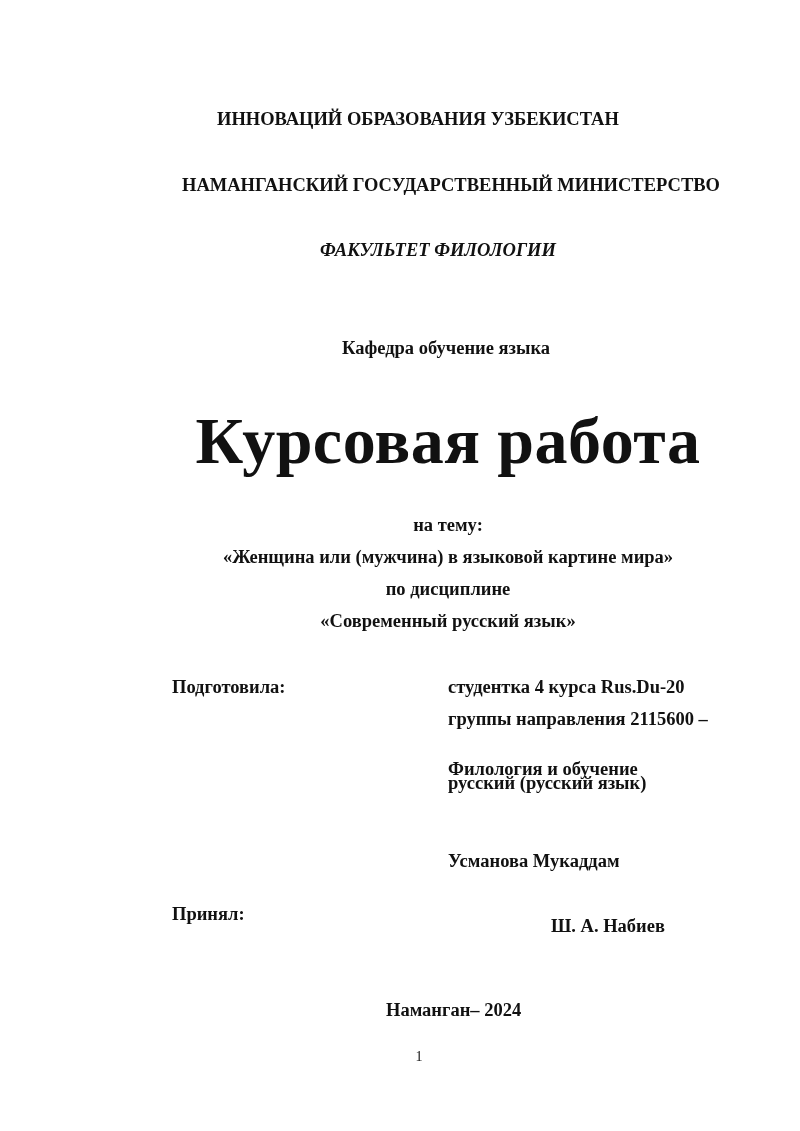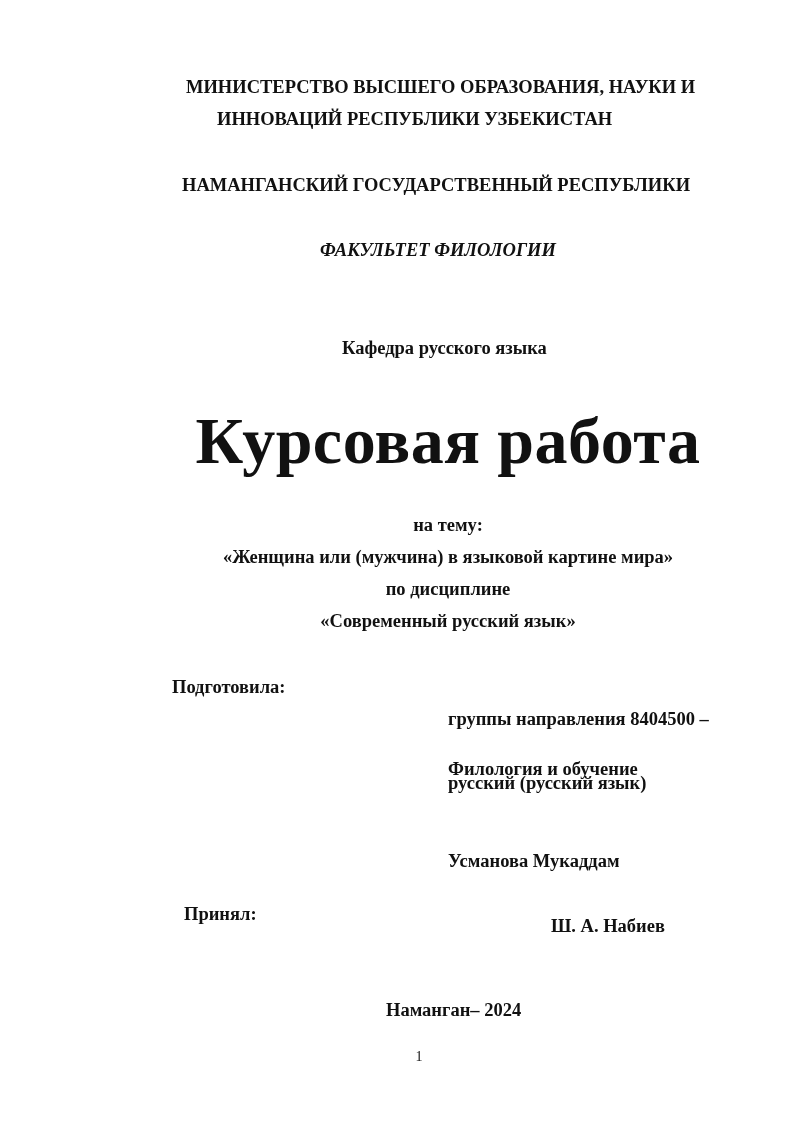--- a/index.html
+++ b/index.html
@@ -53,42 +53,42 @@
       font-size: 14px;
       font-weight: normal;
       line-height: 1;
     }
   </style>
 </head>
 <body>
 
 <div class="page">
 
-  <div class="line" style="left:186px; top:78px;">МИНИСТЕРСТВО ВЫСШЕГО ОБРАЗОВАНИЯ, НАУКИ И</div>
-  <div class="line" style="left:217px; top:110px;">ИННОВАЦИЙ РЕСПУБЛИКИ УЗБЕКИСТАН</div>
+  <div class="line" style="left:217px; top:110px;">ИННОВАЦИЙ ОБРАЗОВАНИЯ УЗБЕКИСТАН</div>
 
-  <div class="line" style="left:182px; top:176px;">НАМАНГАНСКИЙ ГОСУДАРСТВЕННЫЙ РЕСПУБЛИКИ</div>
+  <div class="line" style="left:182px; top:176px;">НАМАНГАНСКИЙ ГОСУДАРСТВЕННЫЙ МИНИСТЕРСТВО</div>
 
   <div class="line" style="left:320px; top:241px;font-style:italic;">ФАКУЛЬТЕТ ФИЛОЛОГИИ</div>
 
-  <div class="line" style="left:342px; top:339px;">Кафедра русского языка</div>
+  <div class="line" style="left:342px; top:339px;">Кафедра обучение языка</div>
 
   <div class="title" style="top:408px;">Курсовая работа</div>
 
   <div class="line center" style="top:516px;">на тему:</div>
   <div class="line center" style="top:548px;">«Женщина или (мужчина) в языковой картине мира»</div>
   <div class="line center" style="top:580px;">по дисциплине</div>
   <div class="line center" style="top:612px;">«Современный русский язык»</div>
 
   <div class="line" style="left:172px; top:678px;">Подготовила:</div>
-  <div class="line" style="left:448px; top:710px;">группы направления 8404500 –</div>
+  <div class="line" style="left:448px; top:678px;">студентка 4 курса Rus.Du-20</div>
+  <div class="line" style="left:448px; top:710px;">группы направления 2115600 –</div>
   <div class="line" style="left:448px; top:760px;font-family:Liberation Serif, serif;">Филология и обучение</div>
   <div class="line" style="left:448px; top:774px;">русский (русский язык)</div>
   <div class="line" style="left:448px; top:852px;">Усманова Мукаддам</div>
 
-  <div class="line" style="left:172px; top:905px;margin-left:12px;">Принял:</div>
+  <div class="line" style="left:172px; top:905px;">Принял:</div>
   <div class="line" style="left:551px; top:905px;margin-top:12px;">Ш. А. Набиев</div>
 
   <div class="line" style="left:351px; top:1001px;margin-left:35px;">Наманган– 2024</div>
 
   <div class="page-number" style="top:1050px;">1</div>
 
 </div>
 
 </body></html>

